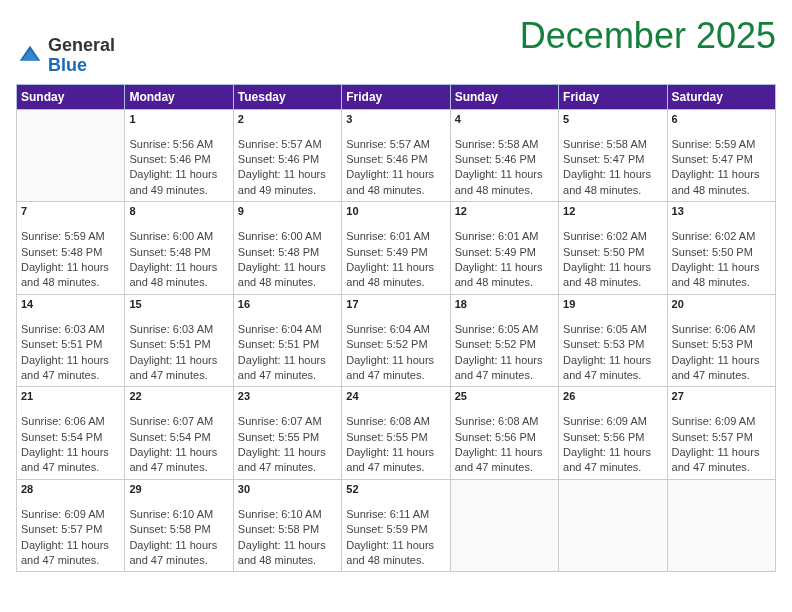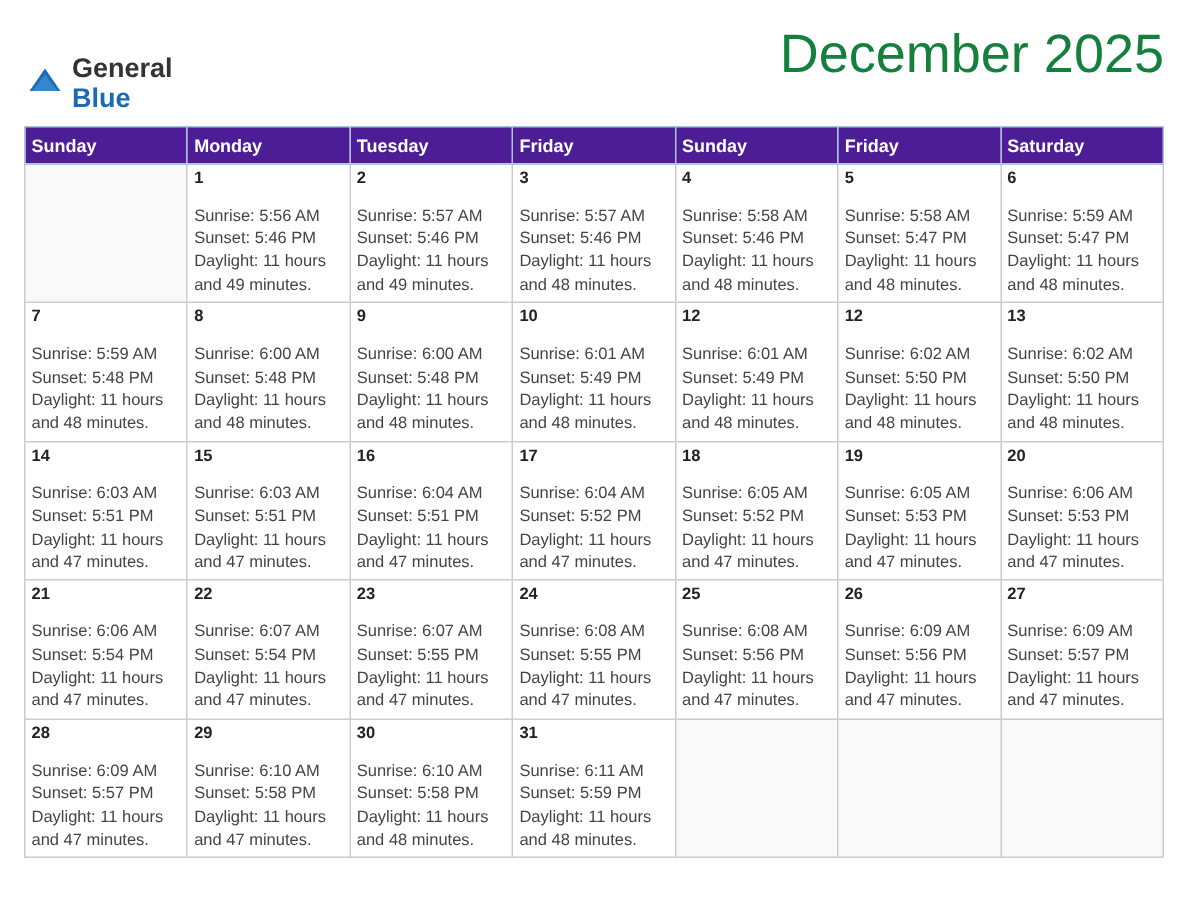--- a/index.html
+++ b/index.html
@@ -308,21 +308,21 @@
 Sunset: 5:58 PM
 Daylight: 11 hours and 47 minutes.</div>
           </td>
           <td>
             <span class="day-number">30</span>
             <div class="cell-text" style="white-space: pre-line;">Sunrise: 6:10 AM
 Sunset: 5:58 PM
 Daylight: 11 hours and 48 minutes.</div>
           </td>
           <td>
-            <span class="day-number">31</span>
+            <span class="day-number">52</span>
             <div class="cell-text" style="white-space: pre-line;">Sunrise: 6:11 AM
 Sunset: 5:59 PM
 Daylight: 11 hours and 48 minutes.</div>
           </td>
           <td class="empty"></td>
           <td class="empty"></td>
           <td class="empty"></td>
         </tr>
       </tbody>
   </table>

